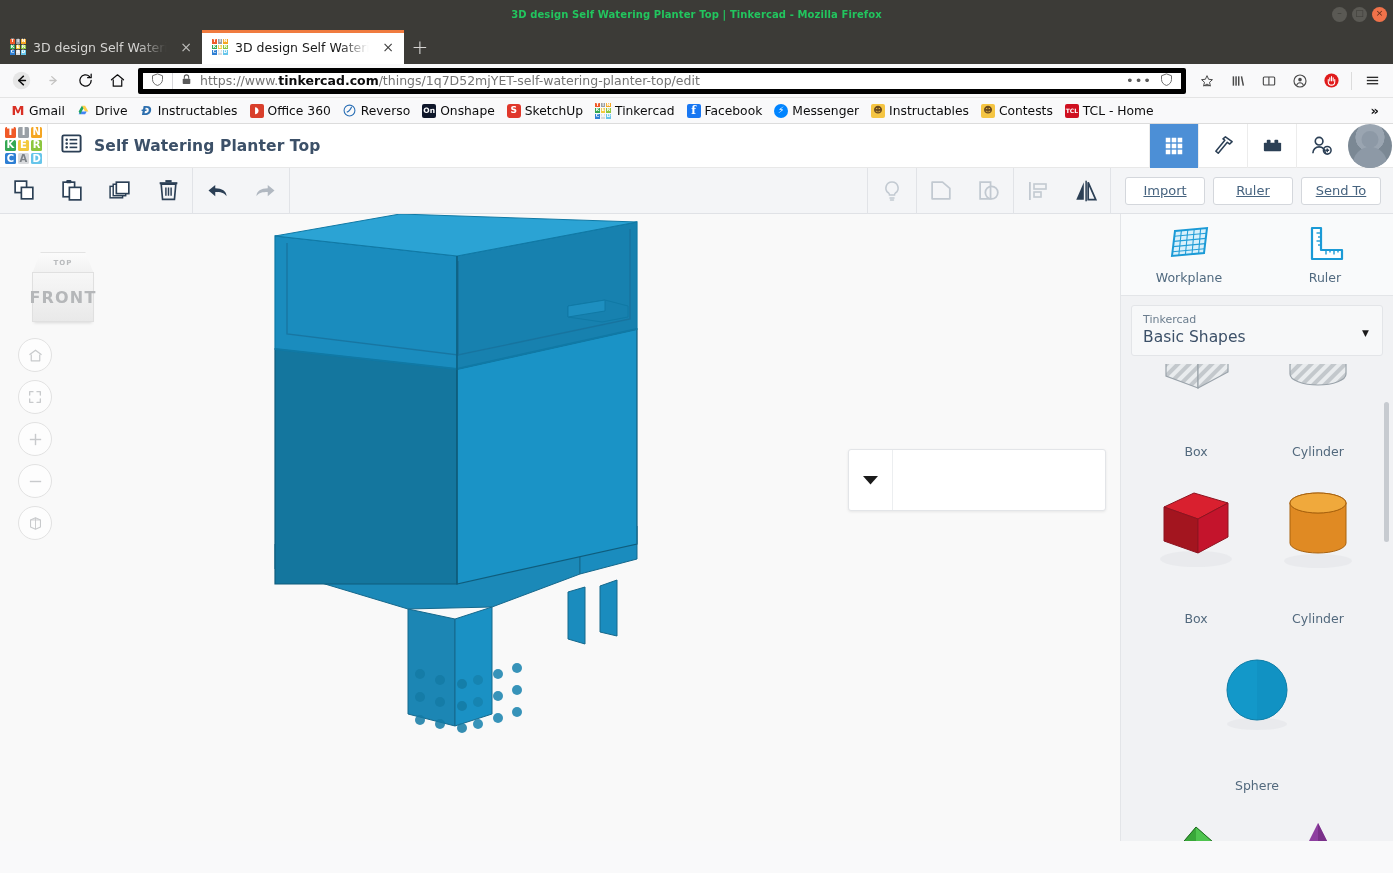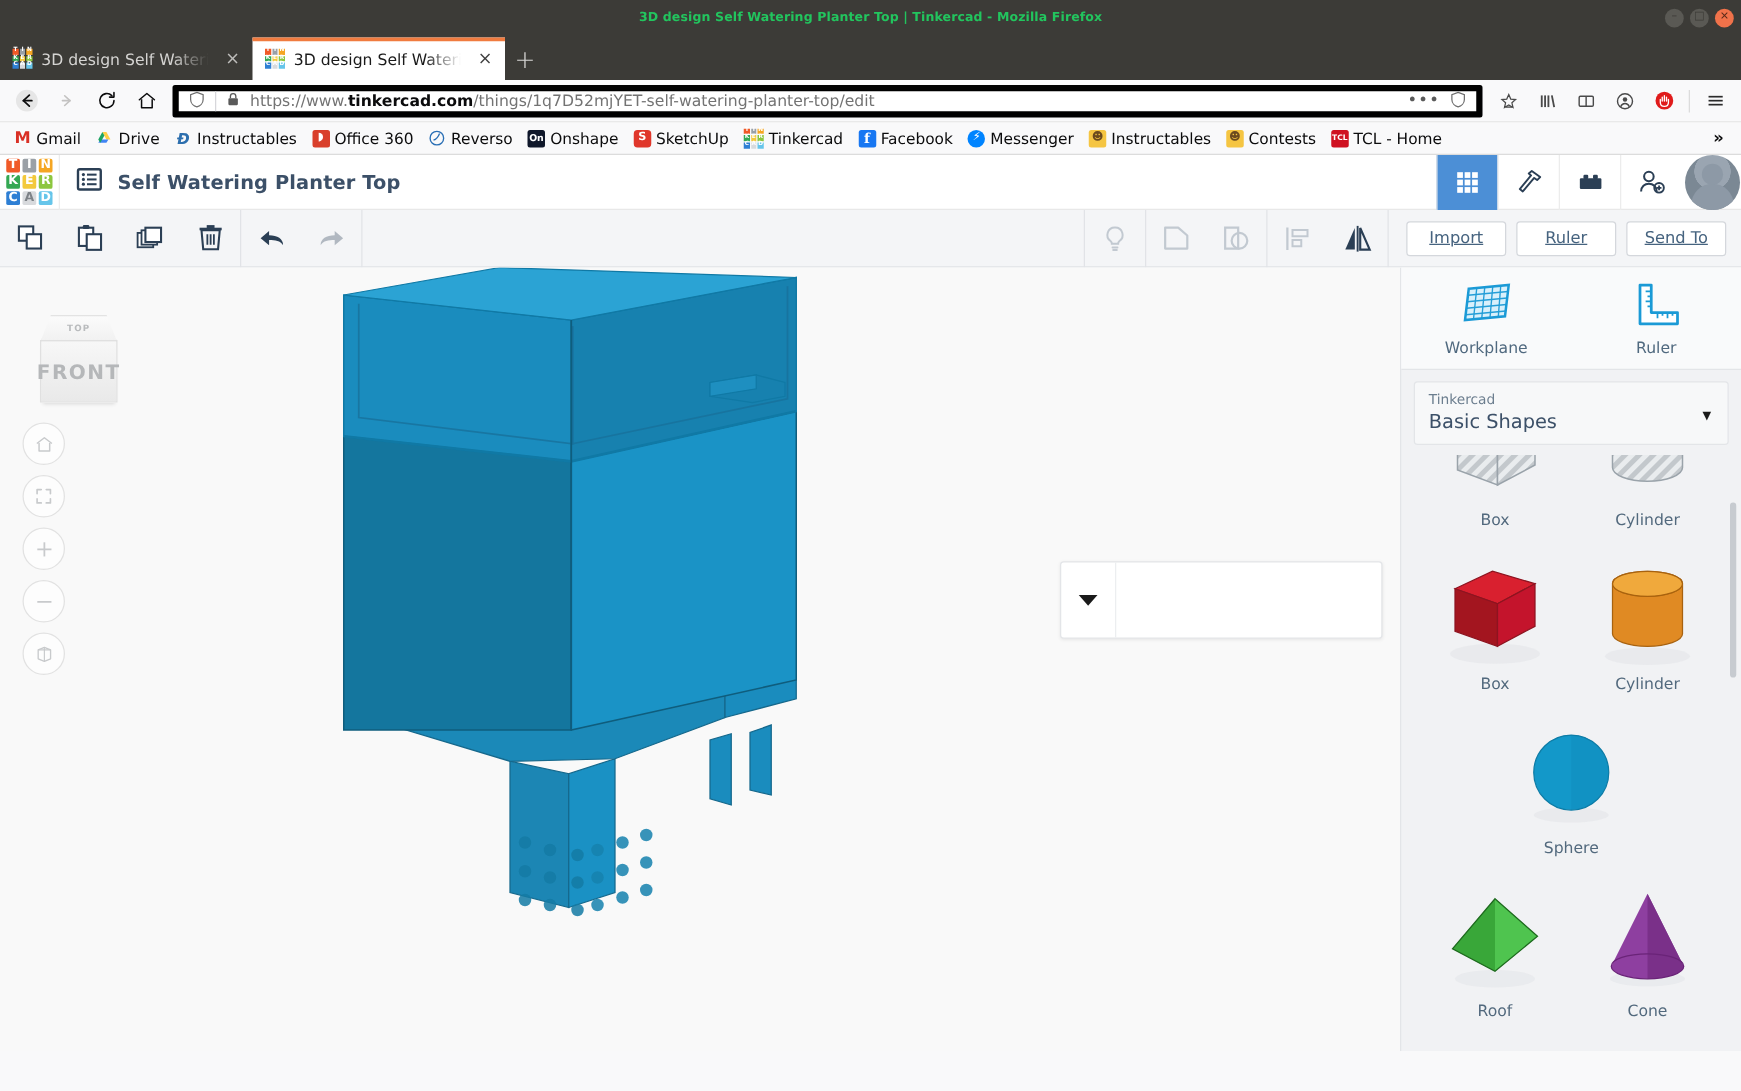--- a/index.html
+++ b/index.html
@@ -188,21 +188,21 @@
   .sb-dd {
     background: #f7f8f9; border: 1px solid #e3e5e8; border-radius: 3px;
     padding: 7px 11px 9px; position: relative;
   }
   .sb-dd-small { font-size: 11px; color: #6b7d8e; }
   .sb-dd-main { font-size: 15.5px; color: #3c5068; margin-top: 2px; }
   .sb-dd-caret { position: absolute; right: 13px; top: 50%; transform: translateY(-30%);
                  font-size: 9px; color: #1a1a1a; }
   .sb-grid { flex: 1; overflow: hidden; position: relative; padding: 0 14px; }
   .sb-row { display: flex; }
-  .sb-cell { flex: 1; display: flex; flex-direction: column; align-items: center; }
+  .sb-cell { flex: 1; display: flex; flex-direction: column; align-items: center; gap: 36px; }
   .sb-cell-img { height: 92px; display: flex; align-items: flex-end; justify-content: center; }
   .sb-cell-label { font-size: 12.5px; color: #52697d; padding: 6px 0 18px; }
   .sb-scroll { position: absolute; right: 4px; top: 38px; width: 5px; height: 140px;
                background: #c7cbd0; border-radius: 3px; }
 </style>
 </head>
 <body>
 
 <div class="titlebar">
   <div class="titlebar-title">3D design Self Watering Planter Top | Tinkercad - Mozilla Firefox</div>

